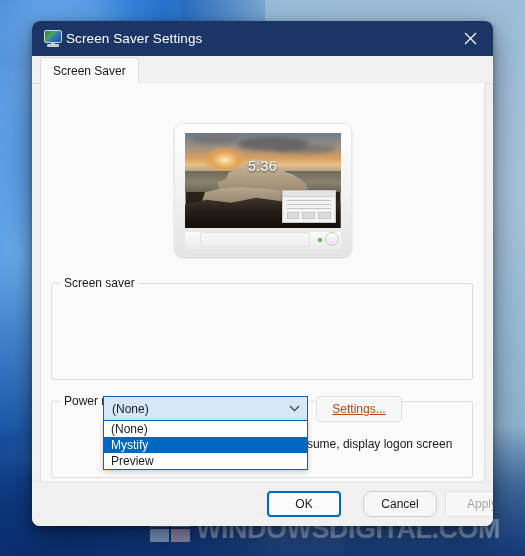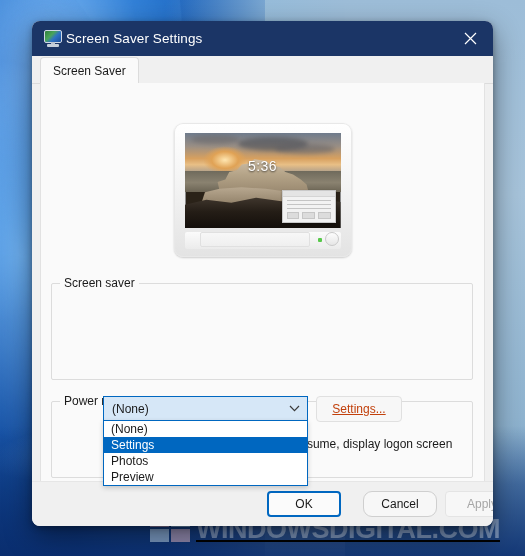--- a/index.html
+++ b/index.html
@@ -30,21 +30,21 @@
   .wp-rightfade{position:absolute;right:180px;top:0;width:180px;height:556px;
     background:linear-gradient(90deg, rgba(140,180,215,0) 0%, rgba(150,188,218,.85) 60%, #9dbdd8 100%);}
   .wp-bottom{position:absolute;left:0;bottom:0;width:525px;height:130px;
     background:linear-gradient(180deg, rgba(10,45,110,0) 0%, rgba(12,52,120,.55) 45%, rgba(10,45,110,.9) 100%);}
   .wp-swoosh{position:absolute;left:-60px;bottom:-60px;width:520px;height:220px;
     background:radial-gradient(closest-side at 40% 20%, rgba(120,180,240,.5), rgba(30,95,190,0) 75%);
     transform:rotate(-6deg);}
 
   
   .watermark{position:absolute;left:150px;bottom:4px;width:375px;height:46px;
-     display:flex;align-items:center;overflow:hidden;text-decoration:underline;}
+     display:flex;align-items:center;overflow:hidden;}
   .wm-logo{width:42px;height:30px;margin-right:4px;position:relative;flex:0 0 auto;opacity:.55;}
   .wm-q{position:absolute;width:19px;height:13px;}
   .wm-q1{left:0;top:0;background:#f2b8c6;}
   .wm-q2{left:21px;top:0;background:#bfe3f5;}
   .wm-q3{left:0;top:15px;background:#cfe8fa;}
   .wm-q4{left:21px;top:15px;background:#f6c9d5;}
   .wm-text{font-family:"Liberation Sans", sans-serif;font-weight:bold;font-size:27px;
     letter-spacing:-0.5px;color:rgba(235,242,250,.42);white-space:nowrap;line-height:1;}
 
   
@@ -266,22 +266,21 @@
         <svg width="11" height="7" viewBox="0 0 11 7">
             <path d="M1 1 L5.5 5.6 L10 1" stroke="#3a3a3a" stroke-width="1.2" fill="none"></path>
           </svg>
       </span>
     </div>
 
     <div class="btn btn-settings disabled">Settings...</div>
 
     <div class="dropdown" id="dropdown">
         <div class="dd-item">(None)</div>
-        <div class="dd-item sel">Settings</div>
-        <div class="dd-item">Photos</div>
+        <div class="dd-item sel">Mystify</div>
         <div class="dd-item">Preview</div>
       </div>
   </div>
 
   <div class="footer">
     <div class="fbtn primary f-ok">OK</div>
     <div class="fbtn f-cancel">Cancel</div>
     <div class="fbtn dis f-apply">Apply</div>
   </div>
 </div>

